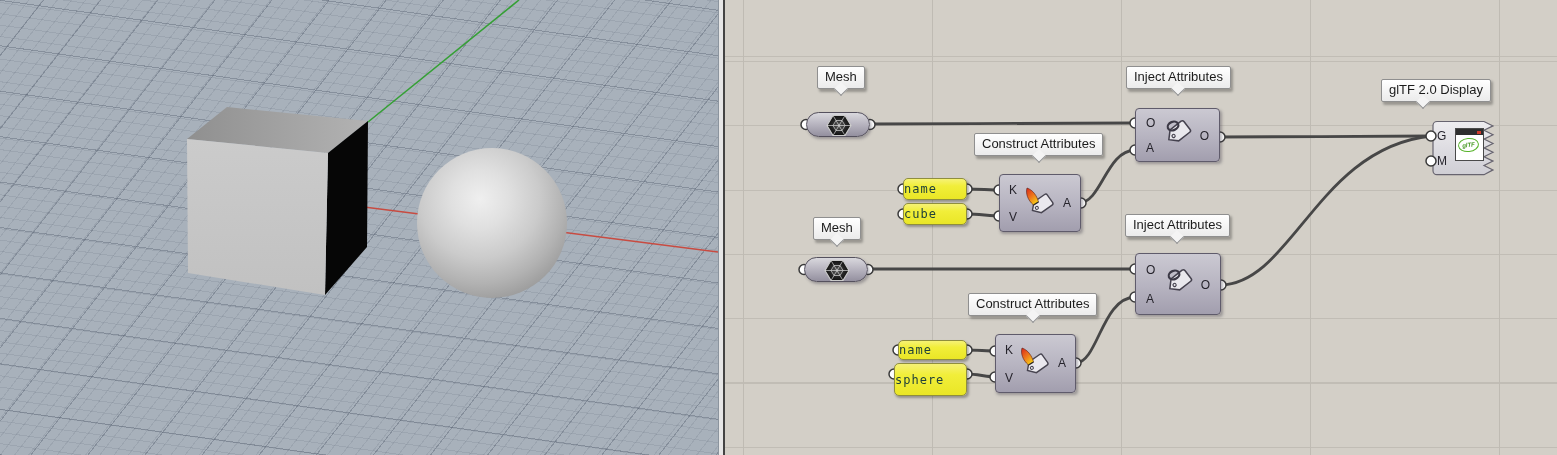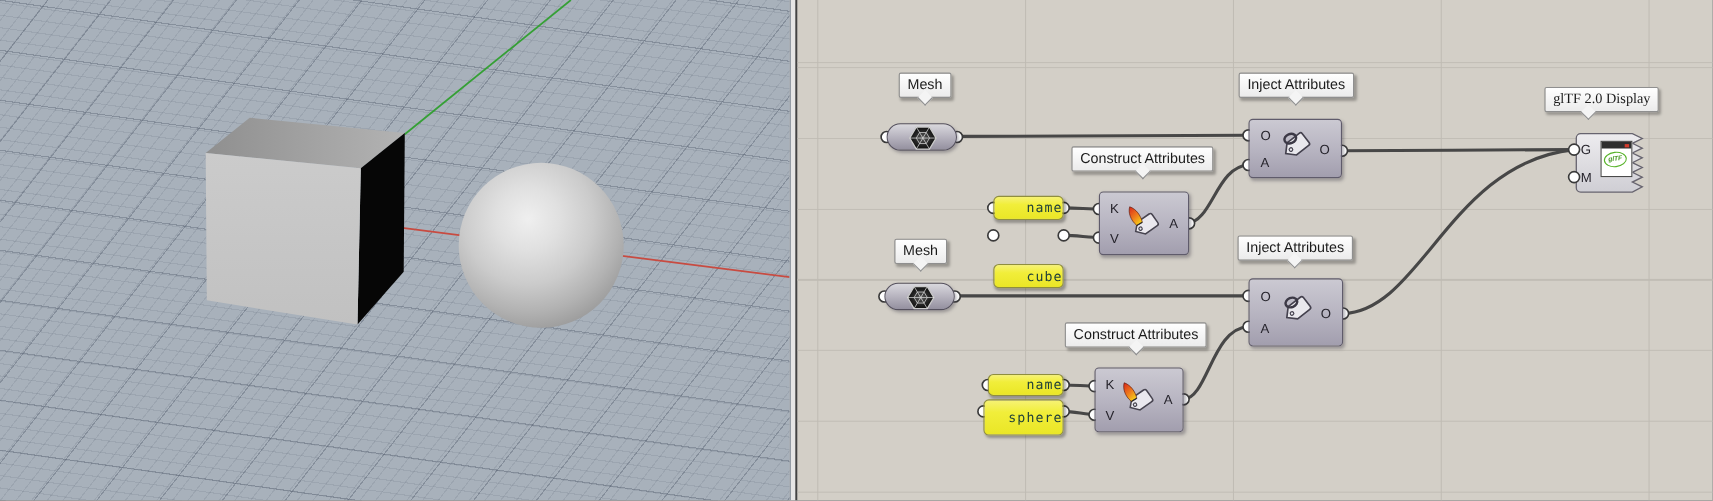--- a/index.html
+++ b/index.html
@@ -32,21 +32,21 @@
 
   .gh-comp{position:absolute;box-sizing:border-box;border:1px solid #5f5b6b;border-radius:4px;
     background:linear-gradient(180deg,#cbc9d2 0%,#b6b3c0 55%,#a29eae 100%);
     box-shadow:1.5px 2px 3px rgba(50,45,60,.35);}
   .gh-capsule{position:absolute;box-sizing:border-box;border:1px solid #55515e;border-radius:13px;
     background:linear-gradient(180deg,#d9d8dd 0%,#bab7c2 45%,#94909f 100%);
     box-shadow:1.5px 2px 3px rgba(50,45,60,.35);}
   .gh-panel{position:absolute;box-sizing:border-box;border:1px solid #8f8e3e;border-radius:5px;
     background:linear-gradient(180deg,#f6f275 0%,#f1ee3a 35%,#eae626 100%);
     box-shadow:1.5px 2px 2.5px rgba(0,0,0,.3);
-    display:flex;align-items:center;justify-content:flex-end;
+    display:flex;align-items:center;justify-content:flex-start;
     font-family:"DejaVu Sans Mono","Liberation Mono",monospace;font-size:12px;
     letter-spacing:1px;color:#20403a;}
   .port{position:absolute;font-size:12px;color:#26242c;line-height:12px;}
   .icon{position:absolute;}
 
   .tip{position:absolute;height:19px;line-height:18px;padding:1px 7px;white-space:nowrap;
     background:linear-gradient(180deg,#ffffff 0%,#ebebeb 100%);
     border:1px solid #8f8f8f;border-radius:2px;
     box-shadow:2px 2.5px 2.5px rgba(0,0,0,.28);
     font-size:13px;color:#1b1b1b;z-index:5;}
@@ -149,21 +149,21 @@
           <circle cx="410" cy="297" r="5"></circle>
           <circle cx="496" cy="285" r="5"></circle>
         <circle cx="706" cy="136" r="5"></circle>
           <circle cx="706" cy="161" r="5"></circle>
       </g>
     </svg>
 
     <div class="tip" style="left:92px;top:66px;"><span>Mesh</span></div>
     <div class="tip" style="left:401px;top:66px;"><span>Inject Attributes</span></div>
     <div class="tip" style="left:249px;top:133px;"><span>Construct Attributes</span></div>
-    <div class="tip tail-left" style="left:679px;top:79px;font-family:Liberation Serif, serif;"><span>glTF 2.0 Display</span></div>
+    <div class="tip tail-left" style="left:656px;top:79px;"><span>glTF 2.0 Display</span></div>
     <div class="tip" style="left:88px;top:217px;"><span>Mesh</span></div>
     <div class="tip" style="left:400px;top:214px;"><span>Inject Attributes</span></div>
     <div class="tip" style="left:243px;top:293px;"><span>Construct Attributes</span></div>
 
     <div class="gh-capsule" style="left:81px;top:112px;width:64px;height:25px;">
       <svg class="icon" style="left:19px;top:0px;" width="26" height="25" viewBox="0 0 26 25">
         <defs>
             <radialGradient id="hexg1">
               <stop offset="0" stop-color="#5f5f5f"></stop>
               <stop offset="0.6" stop-color="#262626"></stop>
@@ -194,21 +194,21 @@
             <line x1="13" y1="12.5" x2="19" y2="22.5"></line>
             <line x1="13" y1="12.5" x2="7" y2="22.5"></line>
           <polygon points="7,12.5 10,7.5 16,7.5 19,12.5 16,17.5 10,17.5" fill="none"></polygon>
         </g>
       </svg>
     </div>
 
     <div class="gh-panel" style="left:178px;top:178px;width:64px;height:22px;">
         <span>name</span>
       </div>
-    <div class="gh-panel" style="left:178px;top:203px;width:64px;height:22px;margin-top:37px;">
+    <div class="gh-panel" style="left:178px;top:203px;width:64px;height:22px;">
         <span>cube</span>
       </div>
     <div class="gh-panel" style="left:173px;top:340px;width:69px;height:20px;">
         <span>name</span>
       </div>
     <div class="gh-panel" style="left:169px;top:363px;width:73px;height:33px;">
         <span>sphere</span>
       </div>
 
     <div class="gh-comp" style="left:274px;top:174px;width:82px;height:58px;">

